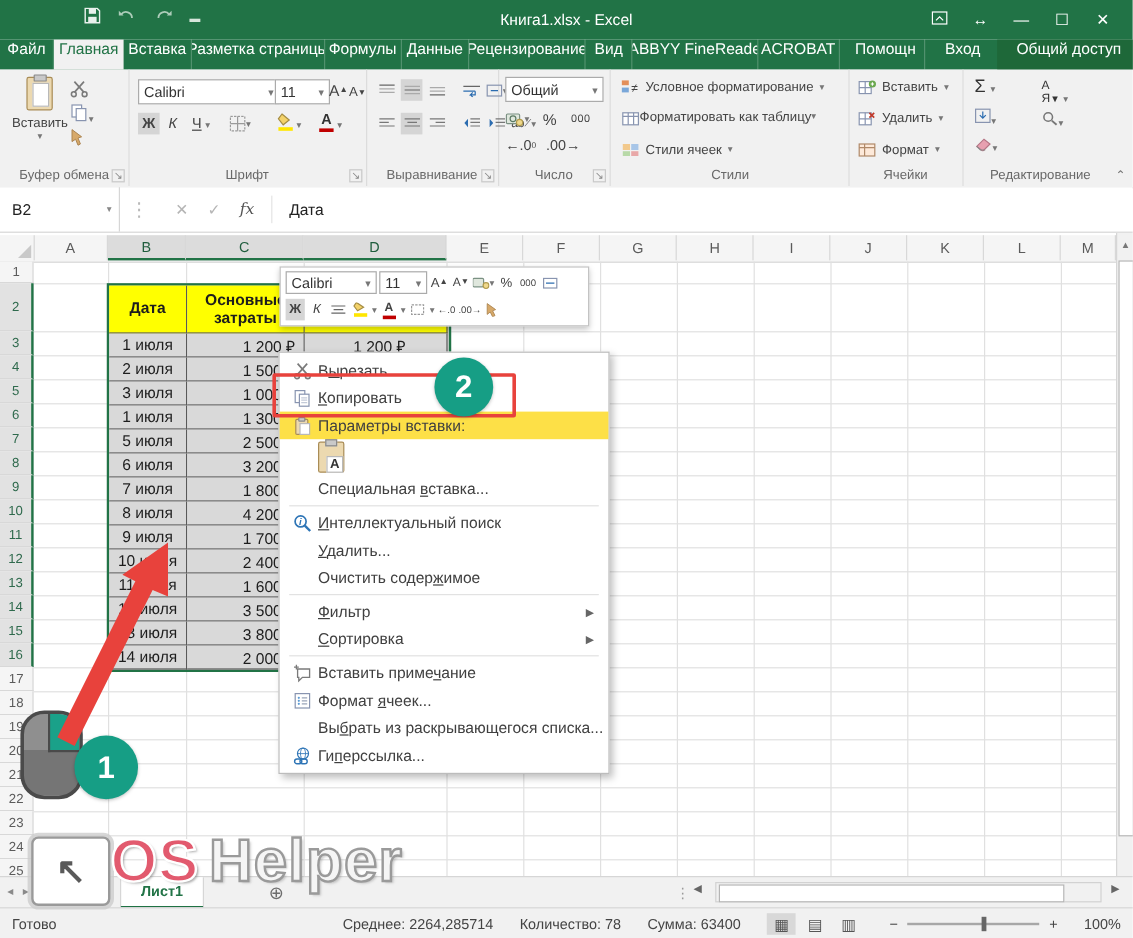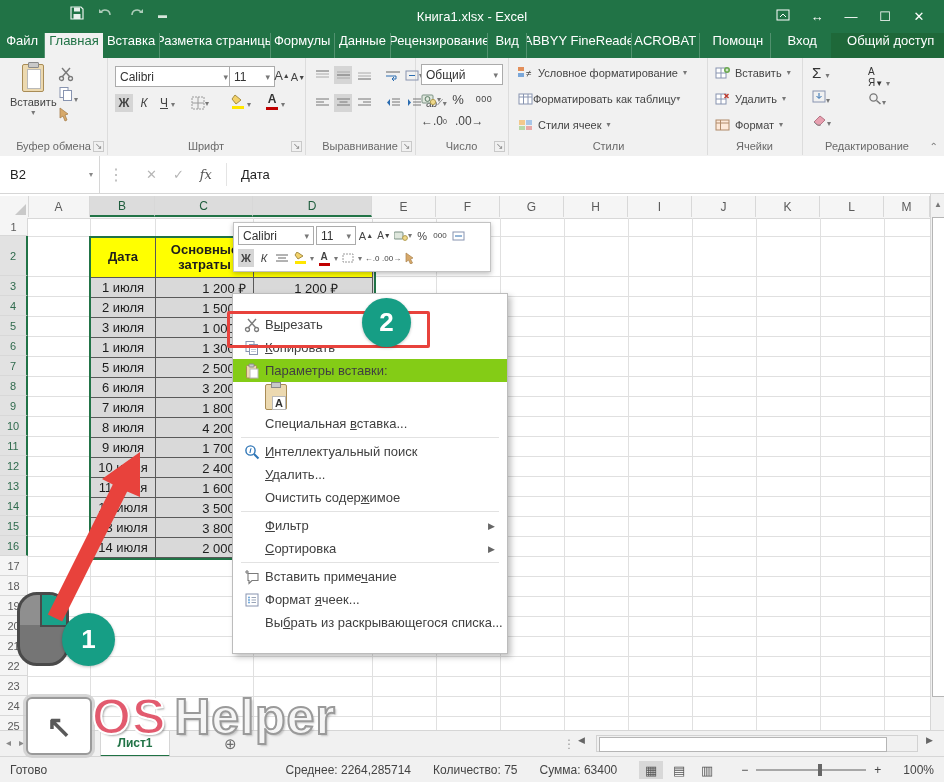--- a/index.html
+++ b/index.html
@@ -63,23 +63,23 @@
   .t-head .t-cell{background:#ffff00;font-weight:bold;text-align:center;line-height:1.15}
   .c-date{width:65px}.c-cost{width:98px;justify-content:flex-end;padding-right:7px}.c-d{width:119px;justify-content:flex-end;padding-right:34px}
   
   .minibar{left:233px;top:222px;width:258px;height:50px;background:#fff;border:1px solid #c3c3c3;
            box-shadow:0 2px 5px rgba(0,0,0,.25);z-index:5;display:flex;flex-direction:column;justify-content:center;gap:1px;padding:2px 4px;box-sizing:border-box}
   .minirow{display:flex;align-items:center;gap:2px;height:22px;font-size:11px}
   .mbtn{display:inline-flex;align-items:center;justify-content:center;min-width:16px;height:18px;color:#444}
   .colorbar{display:inline-block;width:12px;height:3px;margin-top:1px}
   
   .cmenu{left:232px;top:293px;width:276px;background:#fff;border:1px solid #bcbcbc;
-         box-shadow:3px 3px 6px rgba(0,0,0,.25);z-index:6;padding:19px 0;box-sizing:border-box;font-size:13px;color:#404040}
+         box-shadow:3px 3px 6px rgba(0,0,0,.25);z-index:6;padding:3px 0;box-sizing:border-box;font-size:13px;color:#404040}
   .menu-item{display:flex;align-items:center;height:23px;padding:0 6px 0 6px;position:relative}
-  .menu-item.hover{background:#84cc16}
+  .menu-item.hover{background:#fde047}
   .mi-icon{width:26px;display:flex;align-items:center;justify-content:center;flex:0 0 26px}
   .mi-label{white-space:nowrap}
   .mi-label .u{text-decoration:underline}
   .mi-arrow{margin-left:auto;color:#666;font-size:9px;padding-right:6px}
   .menu-sep{height:1px;background:#e2e2e2;margin:2px 8px 2px 8px}
   .paste-row{height:30px;display:flex;align-items:center;padding-left:32px}
   .paste-a{width:20px;height:24px;background:#ecd9b0;border:1px solid #a98c56;border-radius:2px;position:relative}
   .paste-a:before{content:"";position:absolute;left:5px;top:-3px;width:8px;height:4px;background:#c9c9c9;border:1px solid #8a8a8a}
   .paste-a:after{content:"A";position:absolute;right:0px;bottom:-1px;background:#fff;border:1px solid #b9b9b9;font-size:11px;font-weight:bold;color:#333;padding:0 2px;line-height:12px}
   
@@ -394,21 +394,21 @@
   <div class="rgroup" style="left:510px;width:197px">
     <div class="abs" style="left:8px;top:8px;display:flex;align-items:center;gap:5px">
       <svg width="15" height="13">
           <rect x="0" y="1" width="6" height="4" fill="#e38f5a"></rect>
           <rect x="0" y="7" width="6" height="4" fill="#7aa7d9"></rect>
           <text x="8" y="11" font-size="10" fill="#444">≠</text>
         </svg>
       <span>Условное форматирование</span>
         <span class="car">▾</span>
     </div>
-    <div class="abs" style="left:8px;top:34px;display:flex;align-items:center;gap:0">
+    <div class="abs" style="left:8px;top:34px;display:flex;gap:0">
       <svg width="15" height="13">
           <rect x="1" y="2" width="13" height="10" fill="#fff" stroke="#8894b0"></rect>
           <line x1="1" y1="5" x2="14" y2="5" stroke="#8894b0"></line>
           <line x1="5.5" y1="2" x2="5.5" y2="12" stroke="#8894b0"></line>
           <line x1="10" y1="2" x2="10" y2="12" stroke="#8894b0"></line>
         </svg>
       <span>Форматировать как таблицу</span>
         <span class="car">▾</span>
     </div>
     <div class="abs" style="left:8px;top:60px;display:flex;align-items:center;gap:5px">
@@ -814,20 +814,32 @@
           <line x1="7.5" y1="8" x2="12" y2="8" stroke="#9aa5b8"></line>
           <line x1="7.5" y1="10.5" x2="12" y2="10.5" stroke="#9aa5b8"></line>
         </svg>
       </span>
       <span class="mi-label"><span>Формат </span><span class="u">я</span><span>чеек...</span></span>
     </div>
     <div class="menu-item">
       <span class="mi-icon"></span>
       <span class="mi-label"><span>Вы</span><span class="u">б</span><span>рать из раскрывающегося списка...</span></span>
     </div>
+    <div class="menu-item">
+      <span class="mi-icon">
+        <svg width="16" height="16" viewBox="0 0 16 16">
+          <circle cx="8.5" cy="6" r="4.6" fill="none" stroke="#2e75b6"></circle>
+          <ellipse cx="8.5" cy="6" rx="2.1" ry="4.6" fill="none" stroke="#2e75b6" stroke-width=".7"></ellipse>
+          <line x1="4" y1="6" x2="13" y2="6" stroke="#2e75b6" stroke-width=".7"></line>
+          <rect x="1.5" y="10.5" width="6" height="4" rx="2" fill="none" stroke="#2e75b6" stroke-width="1.2"></rect>
+          <rect x="6" y="10.5" width="6" height="4" rx="2" fill="none" stroke="#2e75b6" stroke-width="1.2"></rect>
+        </svg>
+      </span>
+      <span class="mi-label"><span>Ги</span><span class="u">п</span><span>ерссылка...</span></span>
+    </div>
   </div>
 
 <div class="abs redbox"></div>
 <div class="abs badge badge2">2</div>
 
 <svg id="arrow-svg" class="abs" width="944" height="782">
   <polygon points="47.8,614.4 112.8,484.4 102,479 140,452 140,497 127.2,491.6 62.2,621.6" fill="#e8423c"></polygon>
 </svg>
 
 <div class="abs mouse">
@@ -848,21 +860,21 @@
   <div class="hs-track">
       <div class="hs-thumb"></div>
     </div>
   <div class="hs-right">▶</div>
 </div>
 
 <div class="abs statusbar">
   <span class="st-mode">Готово</span>
   <span class="st-right">
     <span>Среднее: 2264,285714</span>
-    <span>Количество: 75</span>
+    <span>Количество: 78</span>
     <span>Сумма: 63400</span>
     <span class="viewicons">
       <span class="on">▦</span>
       <span>▤</span>
       <span>▥</span>
     </span>
     <span class="zoomctl">
       <span>−</span>
       <span class="zoomtrack">
           <span class="zoomthumb"></span>

